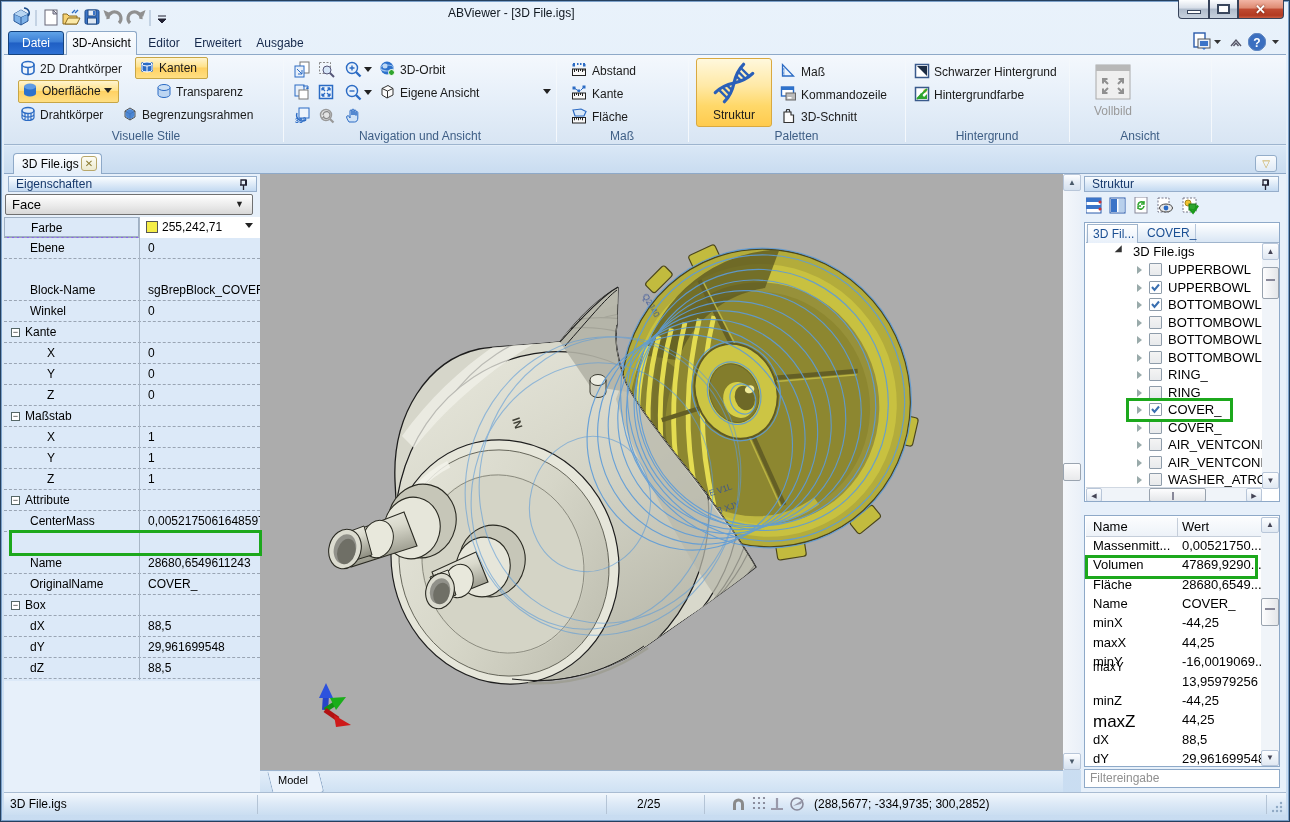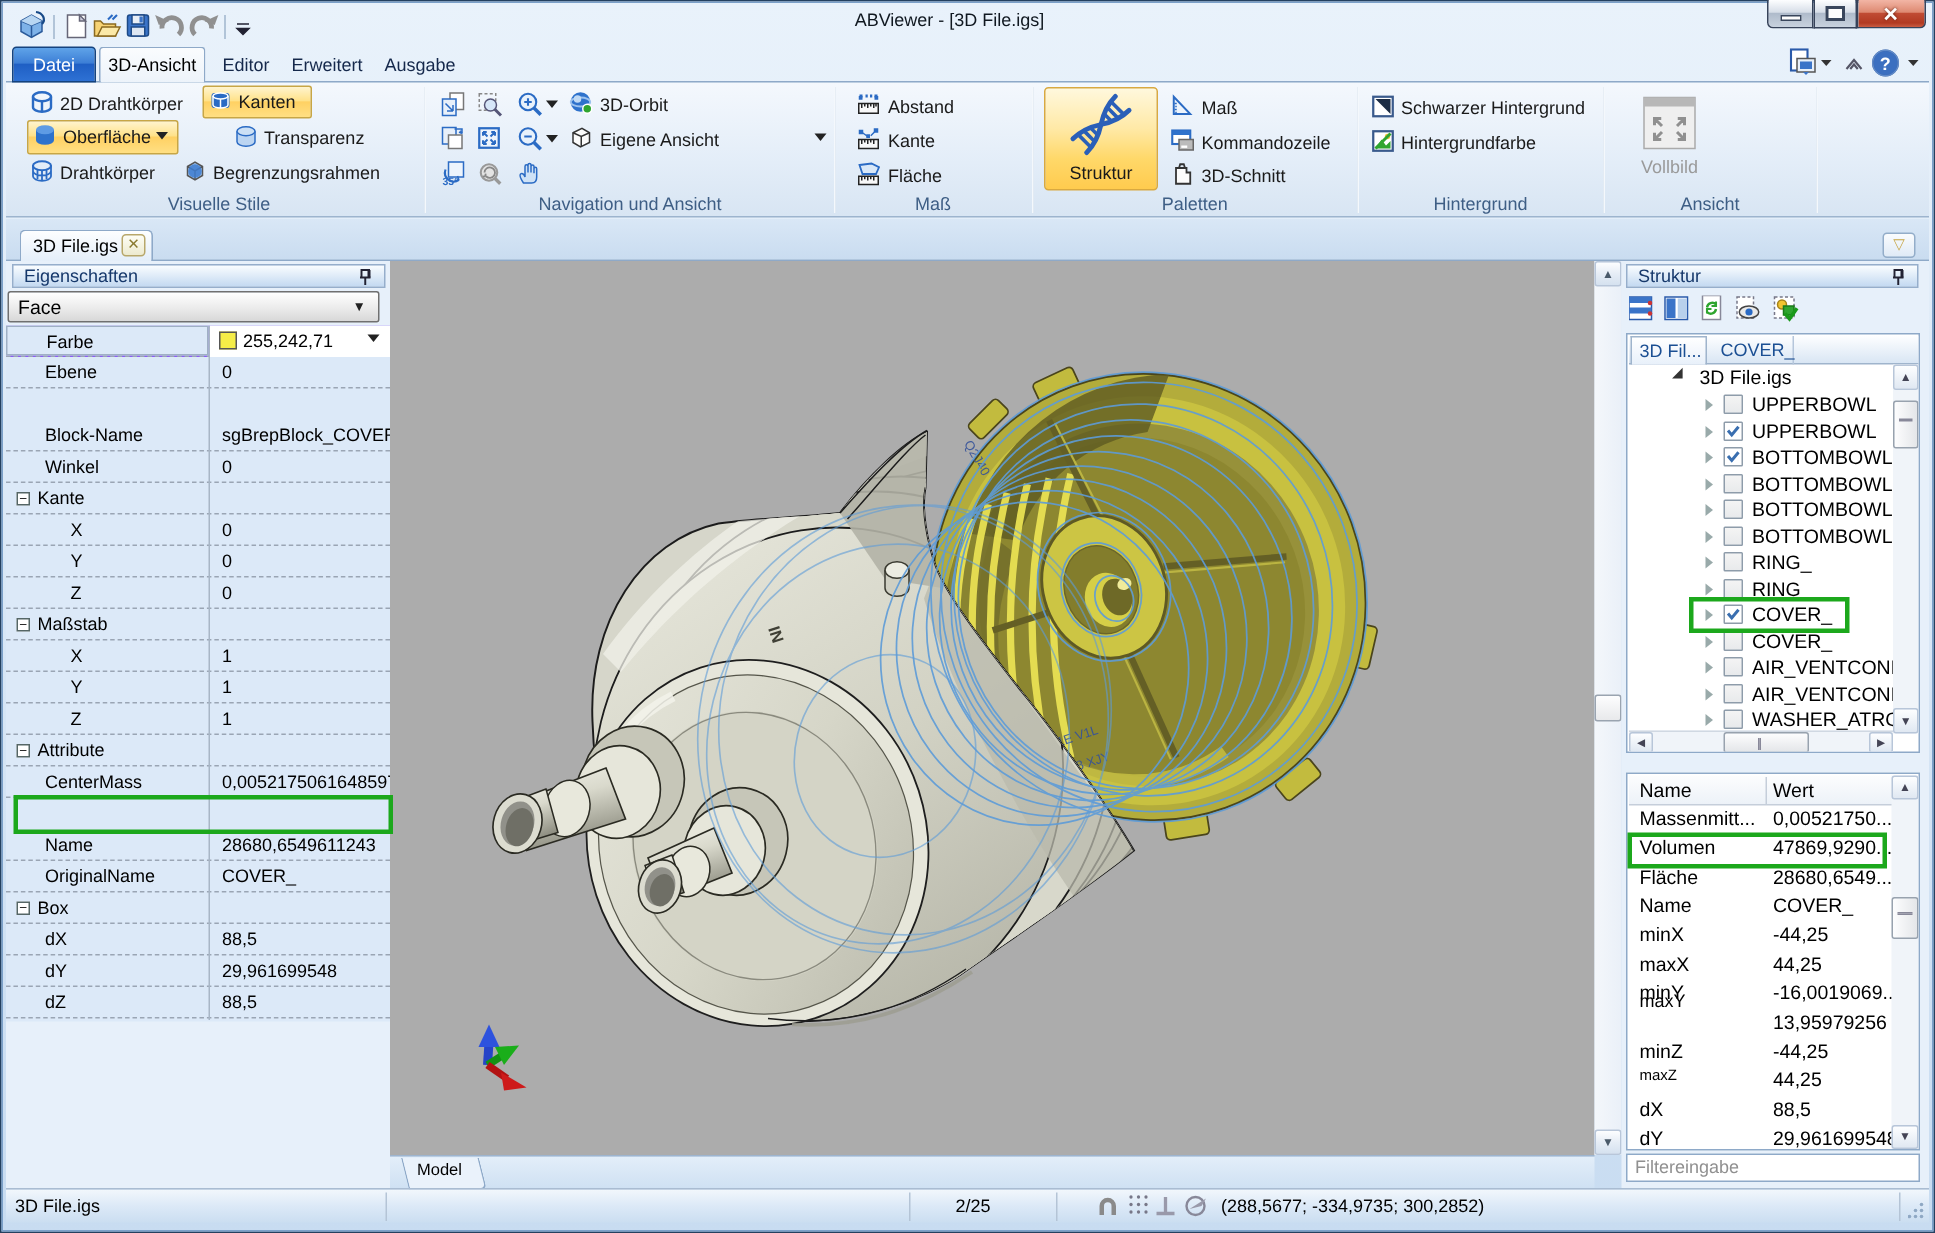--- a/index.html
+++ b/index.html
@@ -1,21 +1,21 @@
 <!DOCTYPE html>
 <html><head><meta charset="utf-8"><style>
 html,body{margin:0;padding:0}
 *{box-sizing:border-box}
 #win{position:relative;width:1290px;height:822px;font-family:"Liberation Sans",sans-serif;font-size:12px;color:#000;background:linear-gradient(#E9F2FB,#C8DCF1);overflow:hidden}
 .abs{position:absolute}
 
 #frame{position:absolute;left:0;top:0;width:1290px;height:822px;border:1px solid #24405F;pointer-events:none;z-index:50}
 #frame2{position:absolute;left:1px;top:1px;width:1288px;height:820px;border:1px solid #7BA0C9;pointer-events:none;z-index:50}
 
-#title{position:absolute;left:448px;top:6px;width:370px;text-align:center;font-size:12px;color:#101820}
+#title{position:absolute;left:448px;top:6px;width:370px;text-align:left;font-size:12px;color:#101820}
 
 .winbtn{position:absolute;top:0;height:19px;border:1px solid #37435a;border-top:none;background:linear-gradient(#FDFEFF,#D7DEE8 45%,#AFBBCB 50%,#C8D2DE);z-index:51}
 #btnmin{left:1178px;width:31px;border-bottom-left-radius:4px}
 #btnmax{left:1209px;width:29px}
 #btncls{left:1238px;width:46px;background:linear-gradient(#F2B5A5,#DE8A72 45%,#C04B33 50%,#B23A22 85%,#C95C42);border-bottom-right-radius:4px}
 
 .rtab{position:absolute;top:32px;height:23px;line-height:22px;text-align:center;font-size:12px;color:#15284B}
 #tabdatei{position:absolute;left:8px;top:31px;width:56px;height:24px;background:linear-gradient(#5FA3E8,#3D7FD6 45%,#1F5FC4 50%,#2E71D4);border:1px solid #15437E;border-radius:3px 3px 0 0;color:#fff;line-height:23px;text-align:center;z-index:3}
 #tabsel{position:absolute;left:66px;top:31px;width:71px;height:24px;background:linear-gradient(#FAFCFE,#EDF3FA);border:1px solid #8EA9C8;border-bottom:none;border-radius:3px 3px 0 0;text-align:center;line-height:23px;z-index:3}
 
@@ -700,21 +700,21 @@
     <div class="abs" style="left:8px;top:99.4px;font-size:13px;white-space:nowrap">minX</div>
     <div class="abs" style="left:97px;top:99.4px;font-size:13px;white-space:nowrap">-44,25</div>
     <div class="abs" style="left:8px;top:118.8px;font-size:13px;white-space:nowrap">maxX</div>
     <div class="abs" style="left:97px;top:118.8px;font-size:13px;white-space:nowrap">44,25</div>
     <div class="abs" style="left:8px;top:138.1px;font-size:13px;white-space:nowrap">minY</div>
     <div class="abs" style="left:97px;top:138.1px;font-size:13px;white-space:nowrap">-16,0019069...</div>
     <div class="abs" style="left:8px;top:144px;font-size:12px;white-space:nowrap">maxY</div>
     <div class="abs" style="left:97px;top:157.5px;font-size:13px;white-space:nowrap">13,95979256</div>
     <div class="abs" style="left:8px;top:176.8px;font-size:13px;white-space:nowrap">minZ</div>
     <div class="abs" style="left:97px;top:176.8px;font-size:13px;white-space:nowrap">-44,25</div>
-    <div class="abs" style="left:8px;top:196.2px;font-size:10px;white-space:nowrap">maxZ</div>
+    <div class="abs" style="left:8px;top:196.2px;font-size:17px;white-space:nowrap">maxZ</div>
     <div class="abs" style="left:97px;top:196.2px;font-size:13px;white-space:nowrap">44,25</div>
     <div class="abs" style="left:8px;top:215.5px;font-size:13px;white-space:nowrap">dX</div>
     <div class="abs" style="left:97px;top:215.5px;font-size:13px;white-space:nowrap">88,5</div>
     <div class="abs" style="left:8px;top:234.9px;font-size:13px;white-space:nowrap">dY</div>
     <div class="abs" style="left:97px;top:234.9px;font-size:13px;white-space:nowrap">29,961699548</div>
     <div class="abs" style="left:176px;top:1px;width:18px;height:250px;background:#F0F4F9"></div>
     <div class="abs" style="left:176px;top:1px;width:18px;height:16px;background:linear-gradient(#FDFEFF,#E0E8F2);border:1px solid #B8C6D9;border-radius:2px;text-align:center;font-size:8px;line-height:14px;color:#445">▲</div>
     <div class="abs" style="left:176px;top:82px;width:18px;height:28px;background:linear-gradient(90deg,#FDFDFE,#E4E6E9);border:1px solid #98A2AE;border-radius:2px">
         <div style="margin:9px 3px;border-top:1px solid #889;height:2px;border-bottom:1px solid #889"></div>
       </div>

